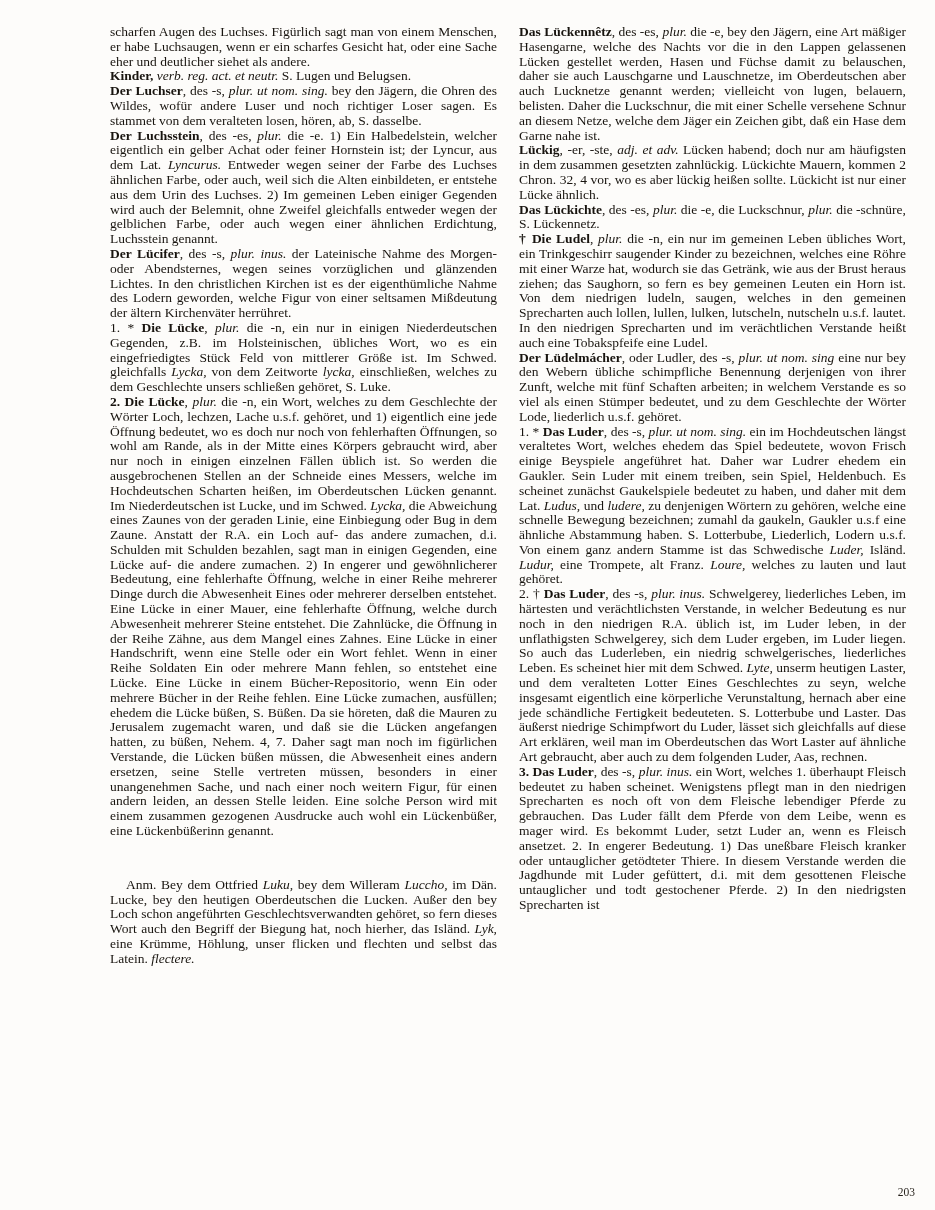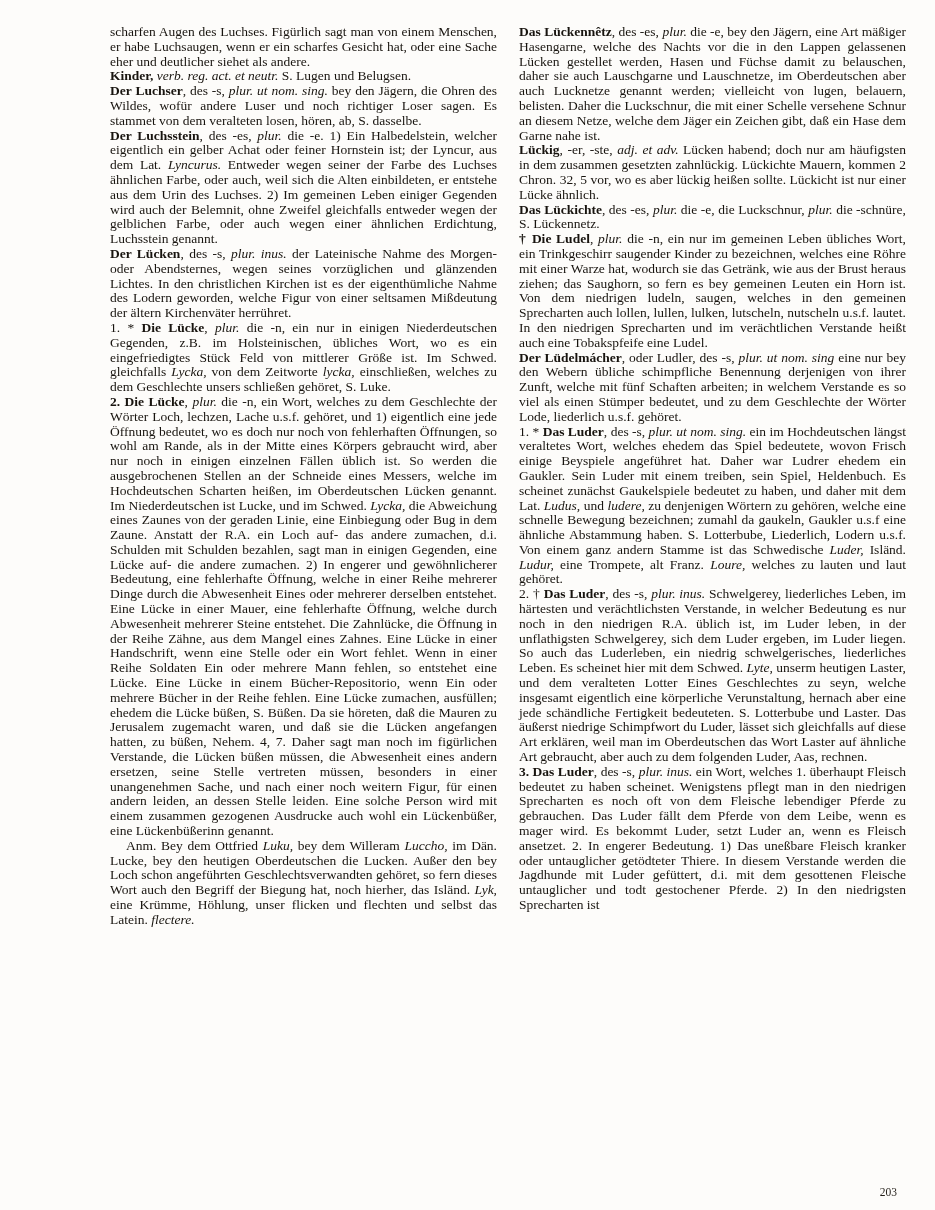--- a/index.html
+++ b/index.html
@@ -22,49 +22,49 @@
     display: flex;
     gap: 22px;
   }
   .col { width: 387px; flex: 0 0 387px; }
   .para {
     font-size: 13.5px;
     line-height: 14.8px;
     text-align: justify;
     color: #18140f;
   }
-  .para.indent { text-indent: 16px; }
+  .para.indent { text-indent: 16px; margin-top: 39px; }
   .para b { font-weight: bold; }
   .para i { font-style: italic; }
   .page-number {
     position: absolute;
-    right: 38px; bottom: 12px;
+    right: 20px; bottom: 12px;
     font-size: 11.5px;
     color: #241f19;
     text-align: right;
   }
 </style>
 </head>
 <body>
 
 <div class="page">
   <div class="columns">
     <div class="col">
         <p class="para"><span>scharfen Augen des Luchses. Figürlich sagt man von einem Menschen, er habe Luchsaugen, wenn er ein scharfes Gesicht hat, oder eine Sache eher und deutlicher siehet als andere.</span></p>
         <p class="para"><b>Kinder,</b><span> </span><i>verb. reg. act. et neutr.</i><span> S. Lugen und Belugsen.</span></p>
         <p class="para"><b>Der Luchser</b><span>, des -s, </span><i>plur. ut nom. sing.</i><span> bey den Jägern, die Ohren des Wildes, wofür andere Luser und noch richtiger Loser sagen. Es stammet von dem veralteten losen, hören, ab, S. dasselbe.</span></p>
         <p class="para"><b>Der Luchsstein</b><span>, des -es, </span><i>plur.</i><span> die -e. 1) Ein Halbedelstein, welcher eigentlich ein gelber Achat oder feiner Hornstein ist; der Lyncur, aus dem Lat. </span><i>Lyncurus.</i><span> Entweder wegen seiner der Farbe des Luchses ähnlichen Farbe, oder auch, weil sich die Alten einbildeten, er entstehe aus dem Urin des Luchses. 2) Im gemeinen Leben einiger Gegenden wird auch der Belemnit, ohne Zweifel gleichfalls entweder wegen der gelblichen Farbe, oder auch wegen einer ähnlichen Erdichtung, Luchsstein genannt.</span></p>
-        <p class="para"><b>Der Lücken</b><span>, des -s, </span><i>plur. inus.</i><span> der Lateinische Nahme des Morgen- oder Abendsternes, wegen seines vorzüglichen und glänzenden Lichtes. In den christlichen Kirchen ist es der eigenthümliche Nahme des Lodern geworden, welche Figur von einer seltsamen Mißdeutung der ältern Kirchenväter herrühret.</span></p>
+        <p class="para"><b>Der Lücifer</b><span>, des -s, </span><i>plur. inus.</i><span> der Lateinische Nahme des Morgen- oder Abendsternes, wegen seines vorzüglichen und glänzenden Lichtes. In den christlichen Kirchen ist es der eigenthümliche Nahme des Lodern geworden, welche Figur von einer seltsamen Mißdeutung der ältern Kirchenväter herrühret.</span></p>
         <p class="para"><span>1. * </span><b>Die Lücke</b><span>, </span><i>plur.</i><span> die -n, ein nur in einigen Niederdeutschen Gegenden, z.B. im Holsteinischen, übliches Wort, wo es ein eingefriedigtes Stück Feld von mittlerer Größe ist. Im Schwed. gleichfalls </span><i>Lycka,</i><span> von dem Zeitworte </span><i>lycka,</i><span> einschließen, welches zu dem Geschlechte unsers schließen gehöret, S. Luke.</span></p>
         <p class="para"><b>2. Die Lücke</b><span>, </span><i>plur.</i><span> die -n, ein Wort, welches zu dem Geschlechte der Wörter Loch, lechzen, Lache u.s.f. gehöret, und 1) eigentlich eine jede Öffnung bedeutet, wo es doch nur noch von fehlerhaften Öffnungen, so wohl am Rande, als in der Mitte eines Körpers gebraucht wird, aber nur noch in einigen einzelnen Fällen üblich ist. So werden die ausgebrochenen Stellen an der Schneide eines Messers, welche im Hochdeutschen Scharten heißen, im Oberdeutschen Lücken genannt. Im Niederdeutschen ist Lucke, und im Schwed. </span><i>Lycka,</i><span> die Abweichung eines Zaunes von der geraden Linie, eine Einbiegung oder Bug in dem Zaune. Anstatt der R.A. ein Loch auf- das andere zumachen, d.i. Schulden mit Schulden bezahlen, sagt man in einigen Gegenden, eine Lücke auf- die andere zumachen. 2) In engerer und gewöhnlicherer Bedeutung, eine fehlerhafte Öffnung, welche in einer Reihe mehrerer Dinge durch die Abwesenheit Eines oder mehrerer derselben entstehet. Eine Lücke in einer Mauer, eine fehlerhafte Öffnung, welche durch Abwesenheit mehrerer Steine entstehet. Die Zahnlücke, die Öffnung in der Reihe Zähne, aus dem Mangel eines Zahnes. Eine Lücke in einer Handschrift, wenn eine Stelle oder ein Wort fehlet. Wenn in einer Reihe Soldaten Ein oder mehrere Mann fehlen, so entstehet eine Lücke. Eine Lücke in einem Bücher-Repositorio, wenn Ein oder mehrere Bücher in der Reihe fehlen. Eine Lücke zumachen, ausfüllen; ehedem die Lücke büßen, S. Büßen. Da sie höreten, daß die Mauren zu Jerusalem zugemacht waren, und daß sie die Lücken angefangen hatten, zu büßen, Nehem. 4, 7. Daher sagt man noch im figürlichen Verstande, die Lücken büßen müssen, die Abwesenheit eines andern ersetzen, seine Stelle vertreten müssen, besonders in einer unangenehmen Sache, und nach einer noch weitern Figur, für einen andern leiden, an dessen Stelle leiden. Eine solche Person wird mit einem zusammen gezogenen Ausdrucke auch wohl ein Lückenbüßer, eine Lückenbüßerinn genannt.</span></p>
         <p class="para indent"><span>Anm. Bey dem Ottfried </span><i>Luku,</i><span> bey dem Willeram </span><i>Luccho,</i><span> im Dän. Lucke, bey den heutigen Oberdeutschen die Lucken. Außer den bey Loch schon angeführten Geschlechtsverwandten gehöret, so fern dieses Wort auch den Begriff der Biegung hat, noch hierher, das Isländ. </span><i>Lyk,</i><span> eine Krümme, Höhlung, unser flicken und flechten und selbst das Latein. </span><i>flectere.</i></p>
       </div>
     <div class="col">
         <p class="para"><b>Das Lückennêtz</b><span>, des -es, </span><i>plur.</i><span> die -e, bey den Jägern, eine Art mäßiger Hasengarne, welche des Nachts vor die in den Lappen gelassenen Lücken gestellet werden, Hasen und Füchse damit zu belauschen, daher sie auch Lauschgarne und Lauschnetze, im Oberdeutschen aber auch Lucknetze genannt werden; vielleicht von lugen, belauern, belisten. Daher die Luckschnur, die mit einer Schelle versehene Schnur an diesem Netze, welche dem Jäger ein Zeichen gibt, daß ein Hase dem Garne nahe ist.</span></p>
-        <p class="para"><b>Lückig</b><span>, -er, -ste, </span><i>adj. et adv.</i><span> Lücken habend; doch nur am häufigsten in dem zusammen gesetzten zahnlückig. Lückichte Mauern, kommen 2 Chron. 32, 5 vor, wo es aber lückig heißen sollte. Lückicht ist nur einer Lücke ähnlich.</span></p>
+        <p class="para"><b>Lückig</b><span>, -er, -ste, </span><i>adj. et adv.</i><span> Lücken habend; doch nur am häufigsten in dem zusammen gesetzten zahnlückig. Lückichte Mauern, kommen 2 Chron. 32, 4 vor, wo es aber lückig heißen sollte. Lückicht ist nur einer Lücke ähnlich.</span></p>
         <p class="para"><b>Das Lückichte</b><span>, des -es, </span><i>plur.</i><span> die -e, die Luckschnur, </span><i>plur.</i><span> die -schnüre, S. Lückennetz.</span></p>
         <p class="para"><b>† Die Ludel</b><span>, </span><i>plur.</i><span> die -n, ein nur im gemeinen Leben übliches Wort, ein Trinkgeschirr saugender Kinder zu bezeichnen, welches eine Röhre mit einer Warze hat, wodurch sie das Getränk, wie aus der Brust heraus ziehen; das Saughorn, so fern es bey gemeinen Leuten ein Horn ist. Von dem niedrigen ludeln, saugen, welches in den gemeinen Sprecharten auch lollen, lullen, lulken, lutscheln, nutscheln u.s.f. lautet. In den niedrigen Sprecharten und im verächtlichen Verstande heißt auch eine Tobakspfeife eine Ludel.</span></p>
         <p class="para"><b>Der Lüdelmácher</b><span>, oder Ludler, des -s, </span><i>plur. ut nom. sing</i><span> eine nur bey den Webern übliche schimpfliche Benennung derjenigen von ihrer Zunft, welche mit fünf Schaften arbeiten; in welchem Verstande es so viel als einen Stümper bedeutet, und zu dem Geschlechte der Wörter Lode, liederlich u.s.f. gehöret.</span></p>
         <p class="para"><span>1. * </span><b>Das Luder</b><span>, des -s, </span><i>plur. ut nom. sing.</i><span> ein im Hochdeutschen längst veraltetes Wort, welches ehedem das Spiel bedeutete, wovon Frisch einige Beyspiele angeführet hat. Daher war Ludrer ehedem ein Gaukler. Sein Luder mit einem treiben, sein Spiel, Heldenbuch. Es scheinet zunächst Gaukelspiele bedeutet zu haben, und daher mit dem Lat. </span><i>Ludus,</i><span> und </span><i>ludere,</i><span> zu denjenigen Wörtern zu gehören, welche eine schnelle Bewegung bezeichnen; zumahl da gaukeln, Gaukler u.s.f eine ähnliche Abstammung haben. S. Lotterbube, Liederlich, Lodern u.s.f. Von einem ganz andern Stamme ist das Schwedische </span><i>Luder,</i><span> Isländ. </span><i>Ludur,</i><span> eine Trompete, alt Franz. </span><i>Loure,</i><span> welches zu lauten und laut gehöret.</span></p>
         <p class="para"><span>2. † </span><b>Das Luder</b><span>, des -s, </span><i>plur. inus.</i><span> Schwelgerey, liederliches Leben, im härtesten und verächtlichsten Verstande, in welcher Bedeutung es nur noch in den niedrigen R.A. üblich ist, im Luder leben, in der unflathigsten Schwelgerey, sich dem Luder ergeben, im Luder liegen. So auch das Luderleben, ein niedrig schwelgerisches, liederliches Leben. Es scheinet hier mit dem Schwed. </span><i>Lyte,</i><span> unserm heutigen Laster, und dem veralteten Lotter Eines Geschlechtes zu seyn, welche insgesamt eigentlich eine körperliche Verunstaltung, hernach aber eine jede schändliche Fertigkeit bedeuteten. S. Lotterbube und Laster. Das äußerst niedrige Schimpfwort du Luder, lässet sich gleichfalls auf diese Art erklären, weil man im Oberdeutschen das Wort Laster auf ähnliche Art gebraucht, aber auch zu dem folgenden Luder, Aas, rechnen.</span></p>
         <p class="para"><b>3. Das Luder</b><span>, des -s, </span><i>plur. inus.</i><span> ein Wort, welches 1. überhaupt Fleisch bedeutet zu haben scheinet. Wenigstens pflegt man in den niedrigen Sprecharten es noch oft von dem Fleische lebendiger Pferde zu gebrauchen. Das Luder fällt dem Pferde von dem Leibe, wenn es mager wird. Es bekommt Luder, setzt Luder an, wenn es Fleisch ansetzet. 2. In engerer Bedeutung. 1) Das uneßbare Fleisch kranker oder untauglicher getödteter Thiere. In diesem Verstande werden die Jagdhunde mit Luder gefüttert, d.i. mit dem gesottenen Fleische untauglicher und todt gestochener Pferde. 2) In den niedrigsten Sprecharten ist</span></p>
       </div>
   </div>
   <div class="page-number">203</div>
 </div>

